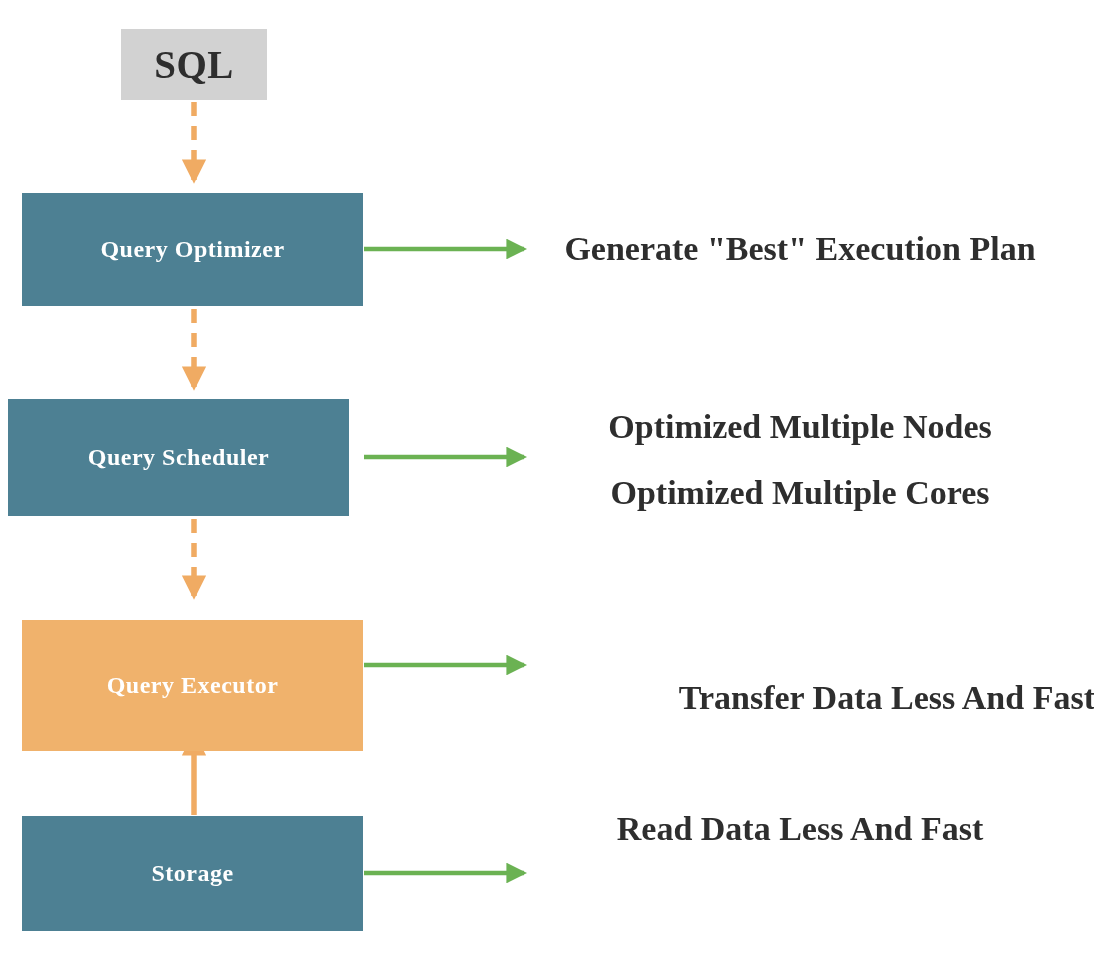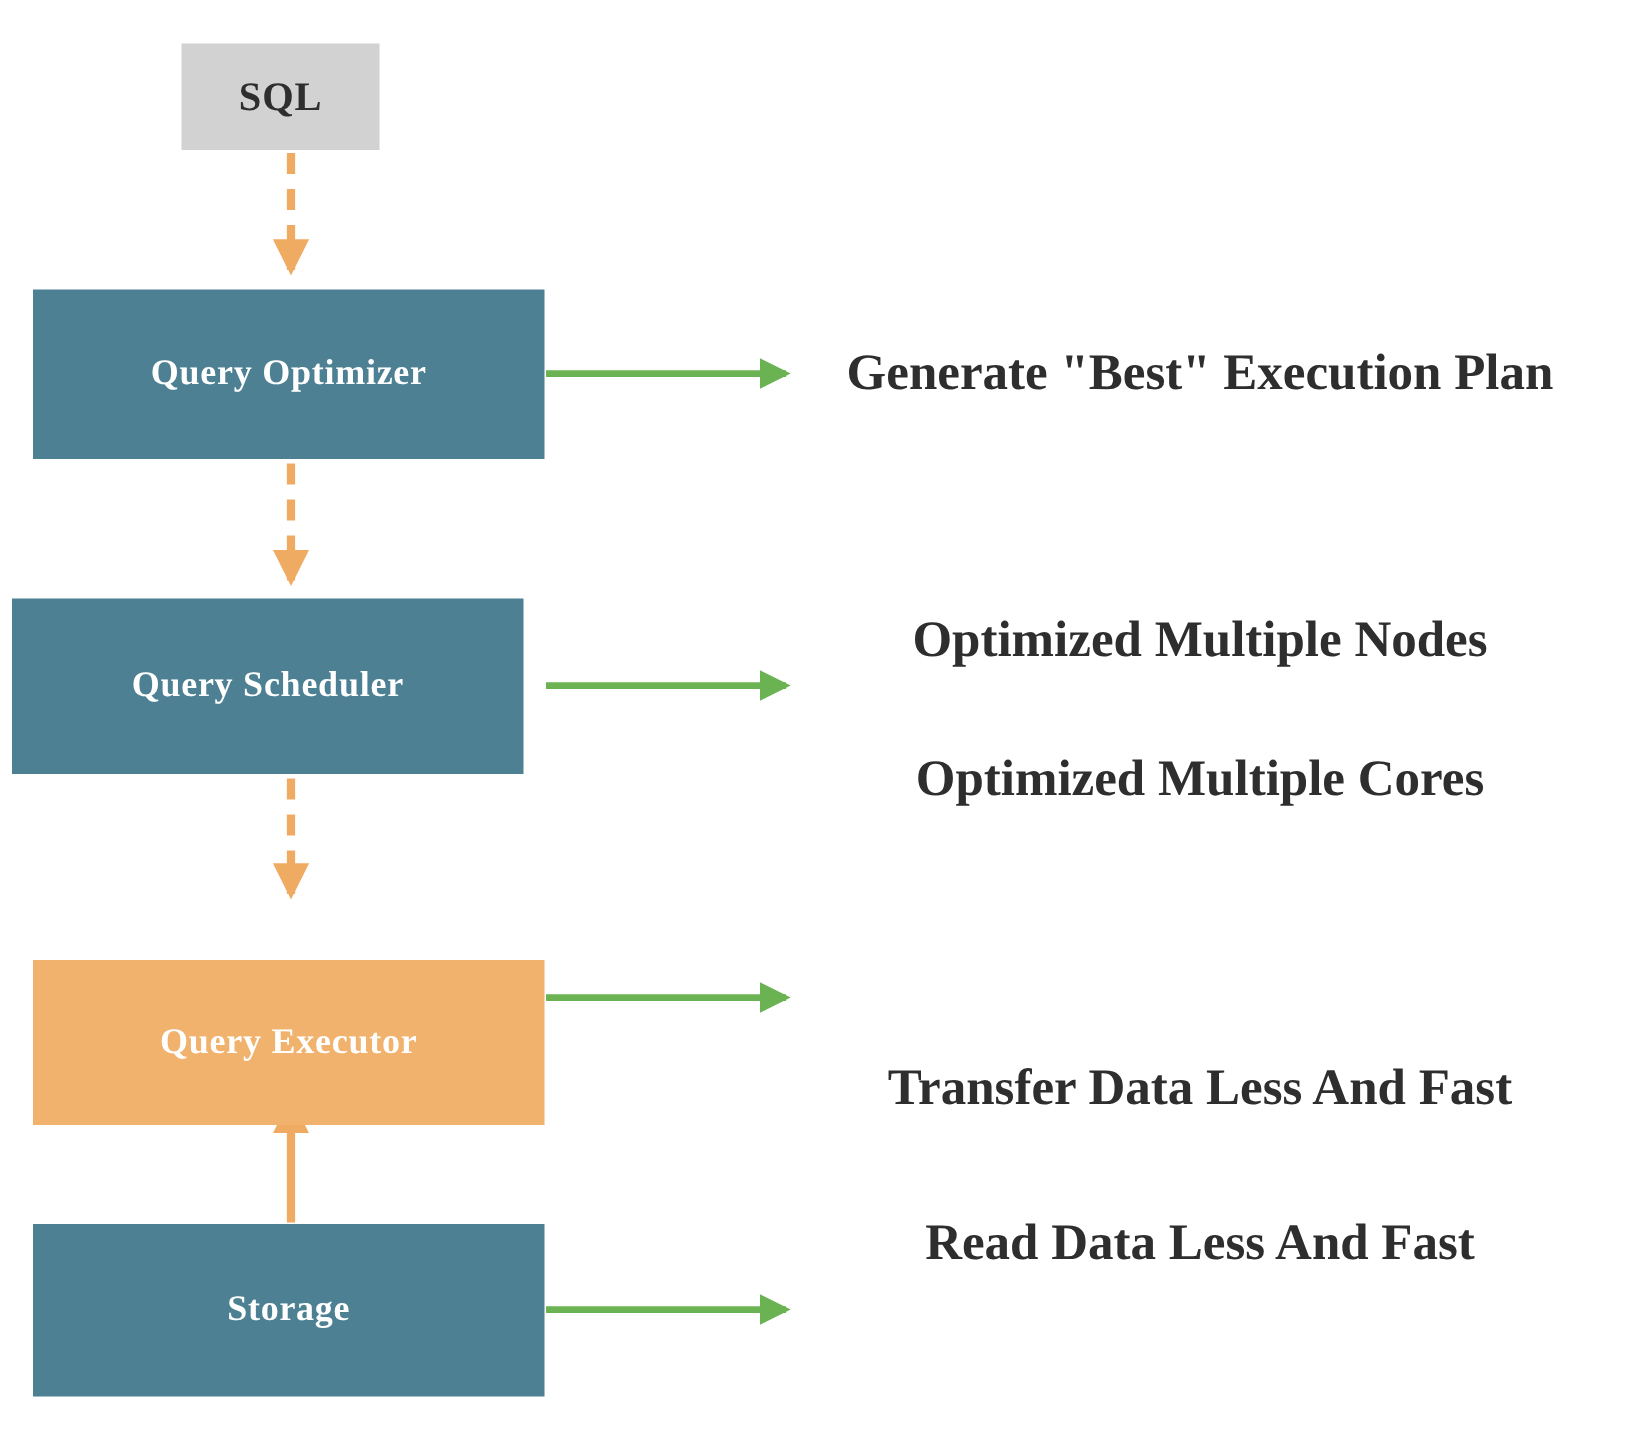--- a/index.html
+++ b/index.html
@@ -33,42 +33,42 @@
     align-items:center;
     justify-content:center;
     text-align:center;
     font-weight:bold;
     font-size:24px;
     letter-spacing:0.5px;
   }
   .node-teal{background:var(--teal);color:var(--text-light);}
   .node-orange{background:var(--orange);color:var(--text-light);}
   .node-gray{background:var(--gray);color:var(--text-dark);}
-  .node-sql{left:121px;top:29px;width:132px;height:71px;font-size:27px;}
+  .node-sql{left:121px;top:29px;width:146px;height:71px;font-size:39px;}
   .node-optimizer{left:22px;top:193px;width:341px;height:113px;}
   .node-scheduler{left:8px;top:399px;width:341px;height:117px;}
-  .node-executor{left:22px;top:640px;width:341px;height:110px;text-align:center;}
+  .node-executor{left:22px;top:620px;width:341px;height:131px;text-align:center;}
   .node-storage{left:22px;top:816px;width:341px;height:115px;}
   .annotation{
     position:absolute;
     left:505px;
     width:590px;
     height:44px;
     line-height:44px;
     text-align:center;
     font-weight:bold;
     font-size:34px;
     color:var(--text-dark);
     white-space:nowrap;
   }
   .ann-optimizer-1{top:227px;}
   .ann-scheduler-1{top:405px;}
-  .ann-scheduler-2{top:498px;}
+  .ann-scheduler-2{top:471px;}
   .ann-executor-1{top:608px;}
-  .ann-executor-2{top:704px;}
+  .ann-executor-2{top:676px;text-align:right;}
   .ann-storage-1{top:807px;}
 </style>
 </head>
 <body>
 
 <div class="canvas">
 
   <svg class="arrow-layer" viewBox="0 0 1094 966" aria-hidden="true">
     <defs>
       <marker id="headOrange" viewBox="0 0 10 10" refX="8.5" refY="5" markerWidth="4.4" markerHeight="4.4" orient="auto-start-reverse">

